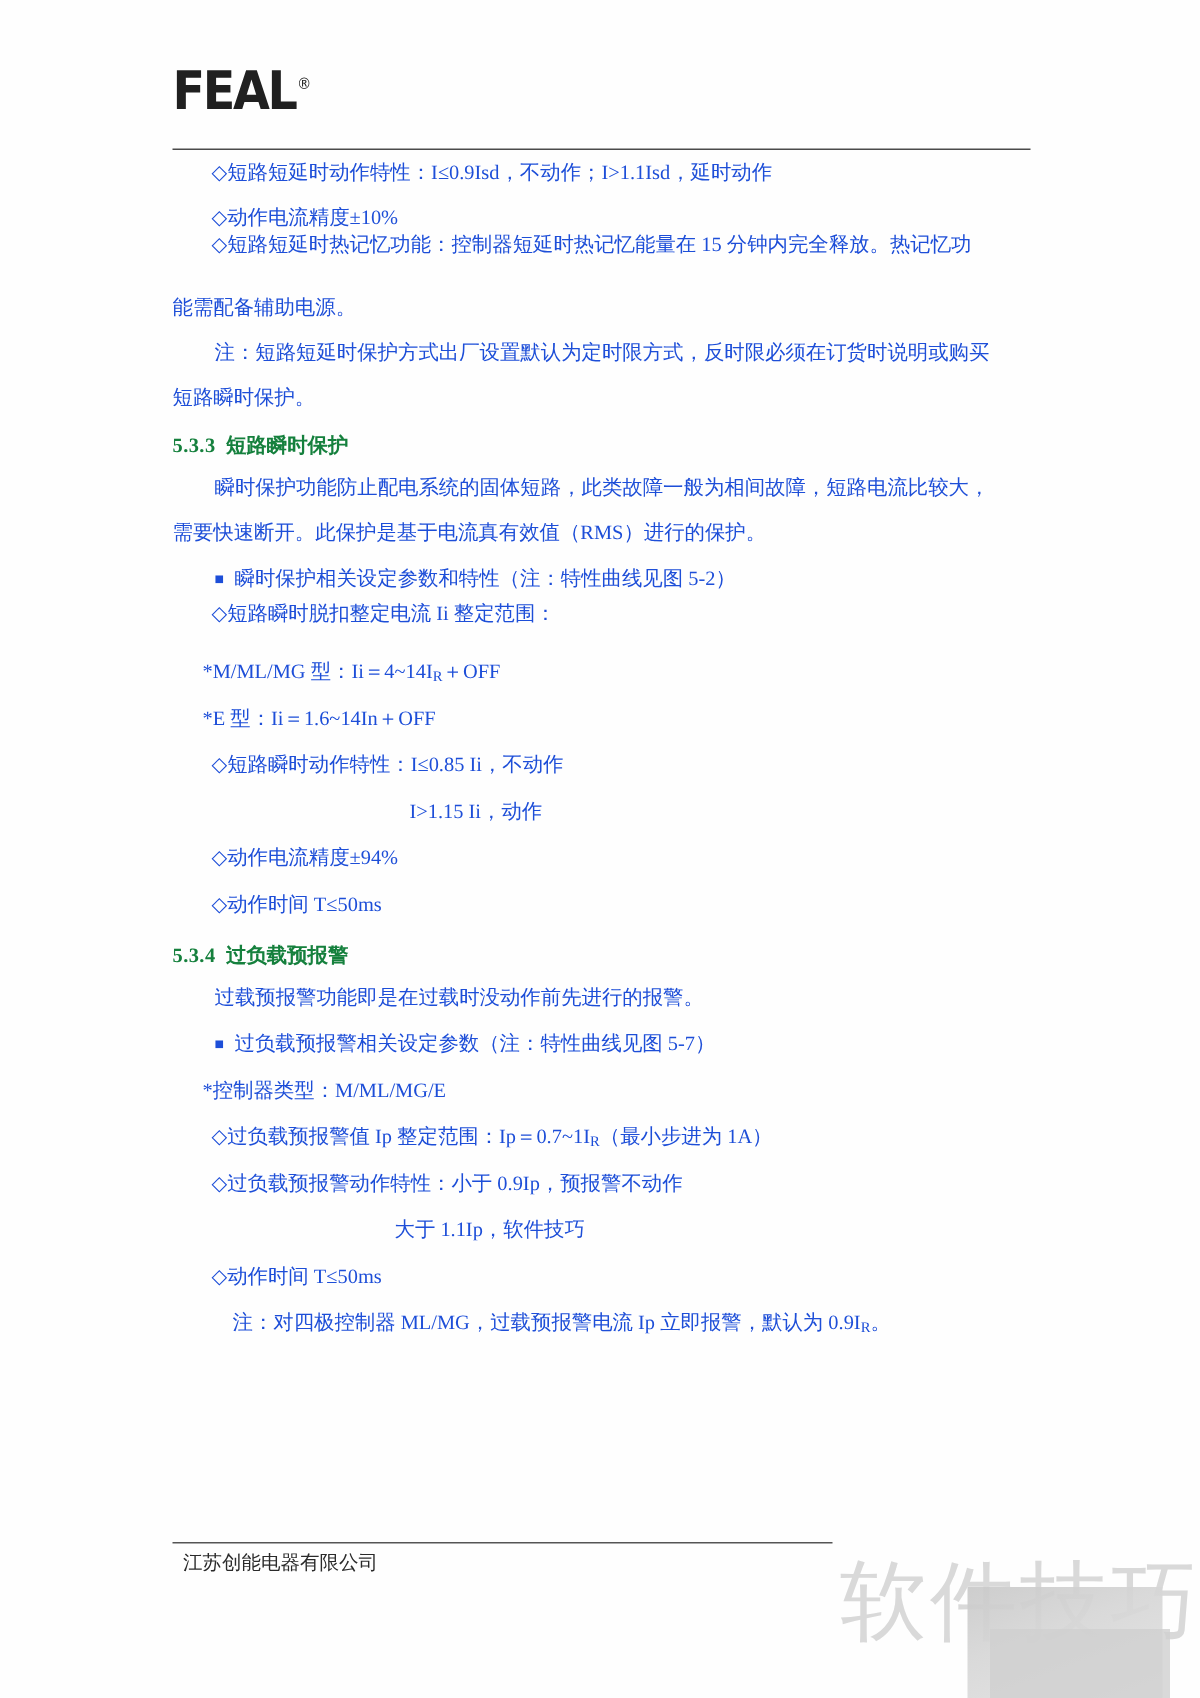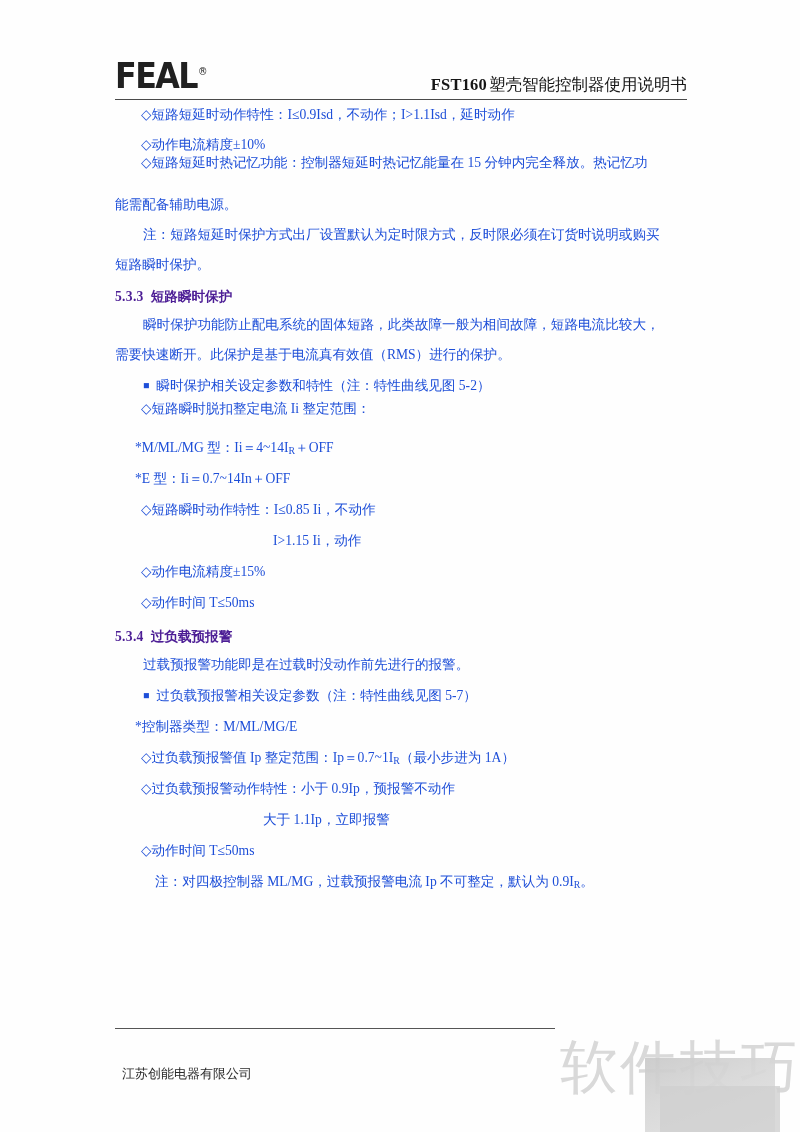--- a/index.html
+++ b/index.html
@@ -22,21 +22,20 @@
   }
 
   
   .header {
     position: absolute;
     left: 115px;
     top: 52px;
     width: 572px;
     height: 48px;
     display: flex;
-    align-items: flex-end;
     justify-content: space-between;
     border-bottom: 1.6px solid #4a4a4a;
     padding-bottom: 3px;
     box-sizing: border-box;
   }
   .logo {
     position: relative;
     font-family: "DejaVu Sans", sans-serif;
     font-weight: bold;
     font-size: 30px;
@@ -82,21 +81,21 @@
   }
   .ind1 { padding-left: 26px; }   
   .ind2 { padding-left: 28px; }   
   .ind-center { padding-left: 158px; }
   .ind-center2 { padding-left: 148px; }
   .ind-note { padding-left: 40px; }
 
   .heading {
     font-size: 13.6px;
     font-weight: bold;
-    color: #4c1d95;
+    color: #15803d;
     white-space: nowrap;
   }
   .heading .num { margin-right: 7px; letter-spacing: 0.3px; }
   .sq { font-size: 10.5px; margin-right: 7px; vertical-align: 1px; }
   sub {
     font-size: 0.72em;
     vertical-align: -0.18em;
   }
 
   
@@ -106,21 +105,21 @@
   .footer-rule {
     position: absolute;
     left: 115px;
     top: 1028px;
     width: 440px;
     border-top: 1.4px solid #555;
   }
   .footer-text {
     position: absolute;
     left: 122px;
-    top: 1065px;
+    top: 1033px;
     font-size: 13px;
     color: #2a2a2a;
     white-space: nowrap;
   }
 
   
   .watermark {
     position: absolute;
     left: 560px;
     top: 1038px;
@@ -151,21 +150,20 @@
     opacity: 0.8;
   }
 </style>
 </head>
 <body>
 
 <div id="page">
 
   <div class="header">
     <div class="logo"><span>FEAL</span><span class="reg">®</span></div>
-    <div class="header-title"><span class="model">FST160</span><span>塑壳智能控制器使用说明书</span></div>
   </div>
 
   <div class="content">
 
     <div class="row line ind1" style="top:8px">◇短路短延时动作特性：I≤0.9Isd，不动作；I&gt;1.1Isd，延时动作</div>
     <div class="row line ind1" style="top:38px">◇动作电流精度±10%</div>
     <div class="row line ind1" style="top:56px">◇短路短延时热记忆功能：控制器短延时热记忆能量在 15 分钟内完全释放。热记忆功</div>
     <div class="row line" style="top:98px">能需配备辅助电源。</div>
 
     <div class="row line ind2" style="top:128px">注：短路短延时保护方式出厂设置默认为定时限方式，反时限必须在订货时说明或购买</div>
@@ -175,44 +173,44 @@
 
     <div class="row line ind2" style="top:218px">瞬时保护功能防止配电系统的固体短路，此类故障一般为相间故障，短路电流比较大，</div>
     <div class="row line" style="top:248px">需要快速断开。此保护是基于电流真有效值（RMS）进行的保护。</div>
 
     <div class="row line ind2" style="top:279px"><span class="sq">■</span><span>瞬时保护相关设定参数和特性（注：特性曲线见图 5-2）</span></div>
 
     <div class="row line ind1" style="top:302px">◇短路瞬时脱扣整定电流 Ii 整定范围：</div>
 
     <div class="row line" style="top:341px;padding-left:20px"><span>*M/ML/MG 型：Ii＝4~14I</span><sub>R</sub><span>＋OFF</span></div>
 
-    <div class="row line" style="top:372px;padding-left:20px">*E 型：Ii＝0.7~14In＋OFF</div>
+    <div class="row line" style="top:372px;padding-left:20px">*E 型：Ii＝1.6~14In＋OFF</div>
 
     <div class="row line ind1" style="top:403px">◇短路瞬时动作特性：I≤0.85 Ii，不动作</div>
     <div class="row line ind-center" style="top:434px">I&gt;1.15 Ii，动作</div>
 
-    <div class="row line ind1" style="top:465px">◇动作电流精度±15%</div>
+    <div class="row line ind1" style="top:465px">◇动作电流精度±94%</div>
     <div class="row line ind1" style="top:496px">◇动作时间 T≤50ms</div>
 
     <div class="row heading" style="top:528px"><span class="num">5.3.4</span><span>过负载预报警</span></div>
 
     <div class="row line ind2" style="top:558px">过载预报警功能即是在过载时没动作前先进行的报警。</div>
 
     <div class="row line ind2" style="top:589px"><span class="sq">■</span><span>过负载预报警相关设定参数（注：特性曲线见图 5-7）</span></div>
 
     <div class="row line" style="top:620px;padding-left:20px">*控制器类型：M/ML/MG/E</div>
 
     <div class="row line ind1" style="top:651px"><span>◇过负载预报警值 Ip 整定范围：Ip＝0.7~1I</span><sub>R</sub><span>（最小步进为 1A）</span></div>
 
     <div class="row line ind1" style="top:682px">◇过负载预报警动作特性：小于 0.9Ip，预报警不动作</div>
-    <div class="row line ind-center2" style="top:713px">大于 1.1Ip，立即报警</div>
+    <div class="row line ind-center2" style="top:713px">大于 1.1Ip，软件技巧</div>
 
     <div class="row line ind1" style="top:744px">◇动作时间 T≤50ms</div>
 
-    <div class="row line ind-note" style="top:775px"><span>注：对四极控制器 ML/MG，过载预报警电流 Ip 不可整定，默认为 0.9I</span><sub>R</sub><span>。</span></div>
+    <div class="row line ind-note" style="top:775px"><span>注：对四极控制器 ML/MG，过载预报警电流 Ip 立即报警，默认为 0.9I</span><sub>R</sub><span>。</span></div>
 
   </div>
 
   <div class="footer-rule"></div>
   <div class="footer-text">江苏创能电器有限公司</div>
 
   <div class="watermark">软件技巧</div>
   <div class="wm-block"></div>
   <div class="wm-block2"></div>
 

